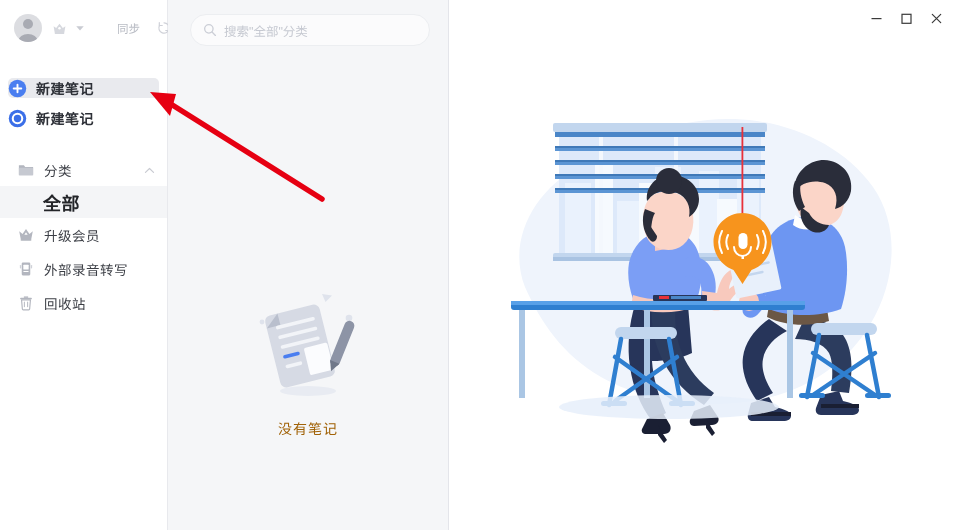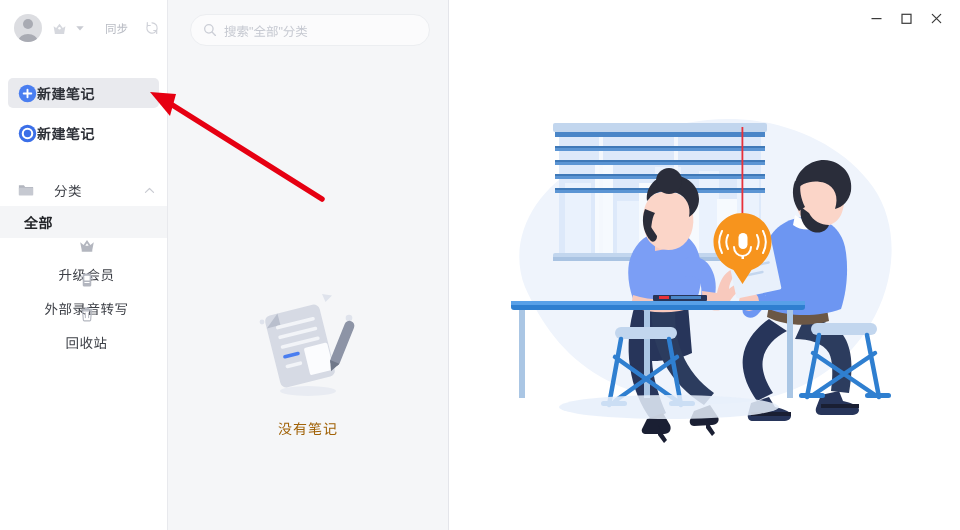--- a/index.html
+++ b/index.html
@@ -44,63 +44,62 @@
   .avatar::after {
     content: ""; position: absolute;
     bottom: -5px; left: 50%; transform: translateX(-50%);
     width: 19px; height: 13px; border-radius: 50% 50% 0 0;
     background: #a9abb3;
   }
   .crown-ic { width: 15px; height: 13px; margin-left: 6px; flex:0 0 auto; }
   .chev-sm { width: 10px; height: 10px; margin-left: 4px; flex:0 0 auto; }
   .sync-wrap {
     display: flex; align-items: center; gap: 17px;
-    margin-left: 16px;
+    margin-left: 28px;
   }
   .sync-txt { font-size: 11.5px; color: #b9bcc4; white-space: nowrap; }
   .sync-ic { width: 14px; height: 14px; }
 
   .primary-item {
     display: flex; align-items: center;
-    height: 30px; margin: 0 8px; padding-left: 10px;
-    border-radius: 5px; cursor: default;
+    height: 20px; margin: 0 8px; 
+    gap: 9px; border-radius: 5px; cursor: default;
   }
   .primary-item.hl { background: #e9eaee; }
   .primary-item .lbl {
     font-size: 14px; font-weight: bold; color: #2e3138;
     letter-spacing: .5px;
   }
   .pi-spacer-a { height: 22px; }
   .pi-spacer-b { height: 10px; }
   .pi-spacer-c { height: 26px; }
   .ic20 { width: 19px; height: 19px; flex: 0 0 19px; }
 
   .sec-row {
     display: flex; align-items: center;
-    height: 32px; padding: 0 12px 0 18px; gap: 20px;
+    height: 32px; padding: 0 12px 0 18px; gap: 10px;
     cursor: default;
   }
   .sec-row .lbl { font-size: 13.5px; color: #3c3f46; flex: 1; letter-spacing:.5px;}
   .sec-ic { width: 16px; height: 16px; flex: 0 0 16px; }
   .caret { width: 11px; height: 11px; flex:0 0 11px; }
 
   .cat-row {
     display: flex; align-items: center;
-    height: 32px; padding-left: 24px;
-    font-size: 14px; color: #3c3f46; letter-spacing:.5px;
+    height: 32px; padding-left: 43px;
+    font-size: 18px; color: #3c3f46; letter-spacing:.5px;
     cursor: default;
     font-family: Liberation Serif, serif;
   }
   .cat-row.sel { background: #f4f5f7; font-weight: bold; color: #232529; }
 
   .menu-row {
     display: flex; align-items: center;
     height: 34px; padding: 0 12px 0 18px; gap: 10px;
     cursor: default;
-    flex-direction: column;
   }
   .menu-row .lbl { font-size: 13.5px; color: #3c3f46; letter-spacing:.5px;}
 
   
   #listpanel {
     position: relative;
     width: 281px; height: 530px; flex: 0 0 281px;
     background: #f5f6f8;
     border-right: 1px solid #e4e5ea;
   }

